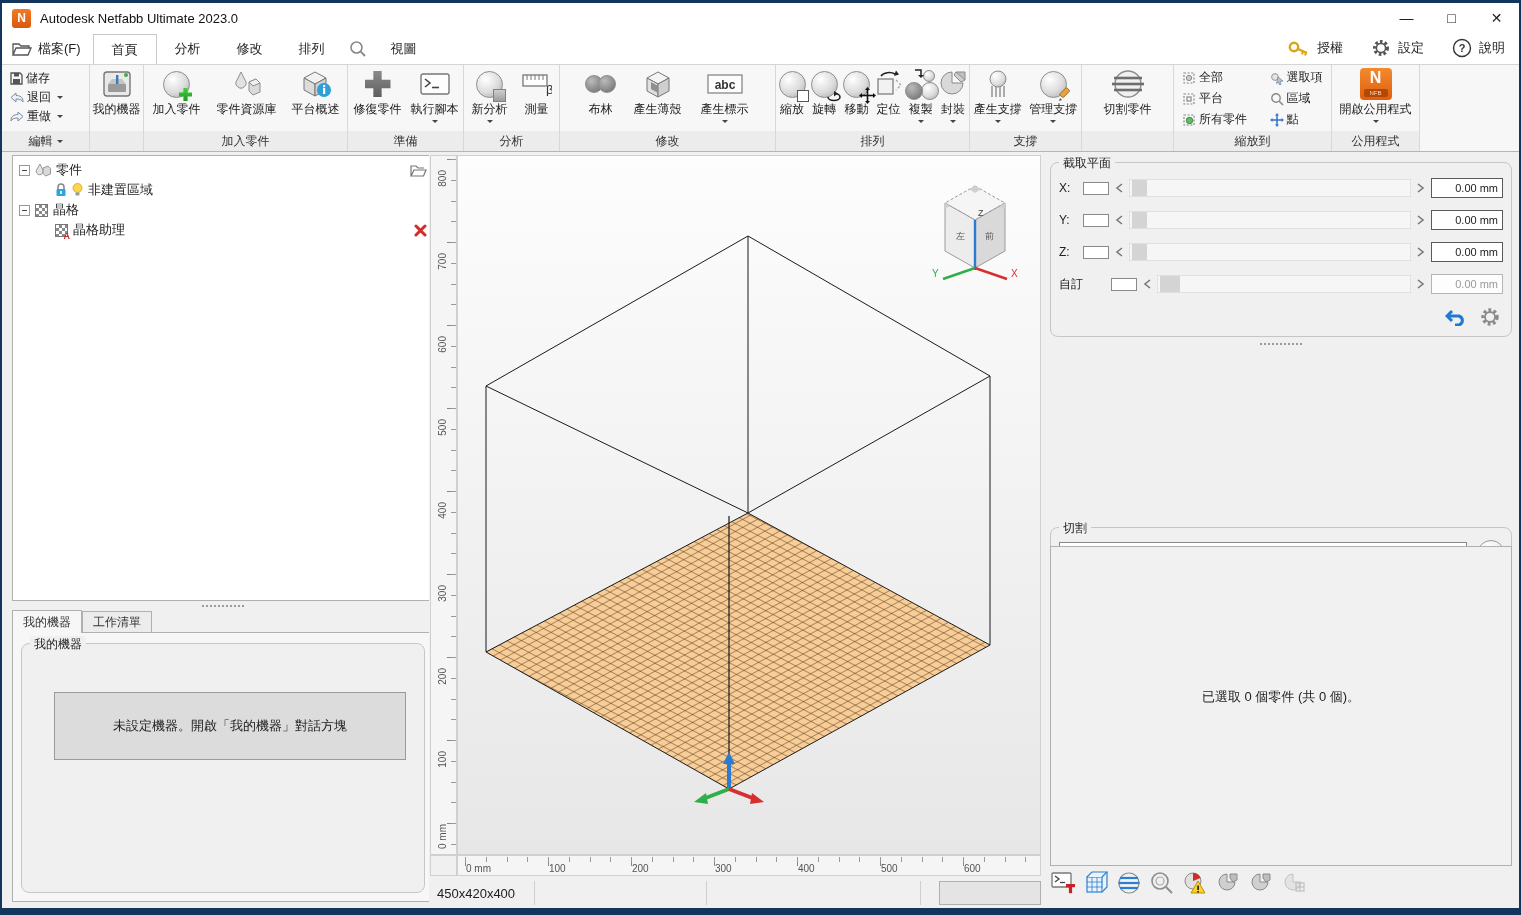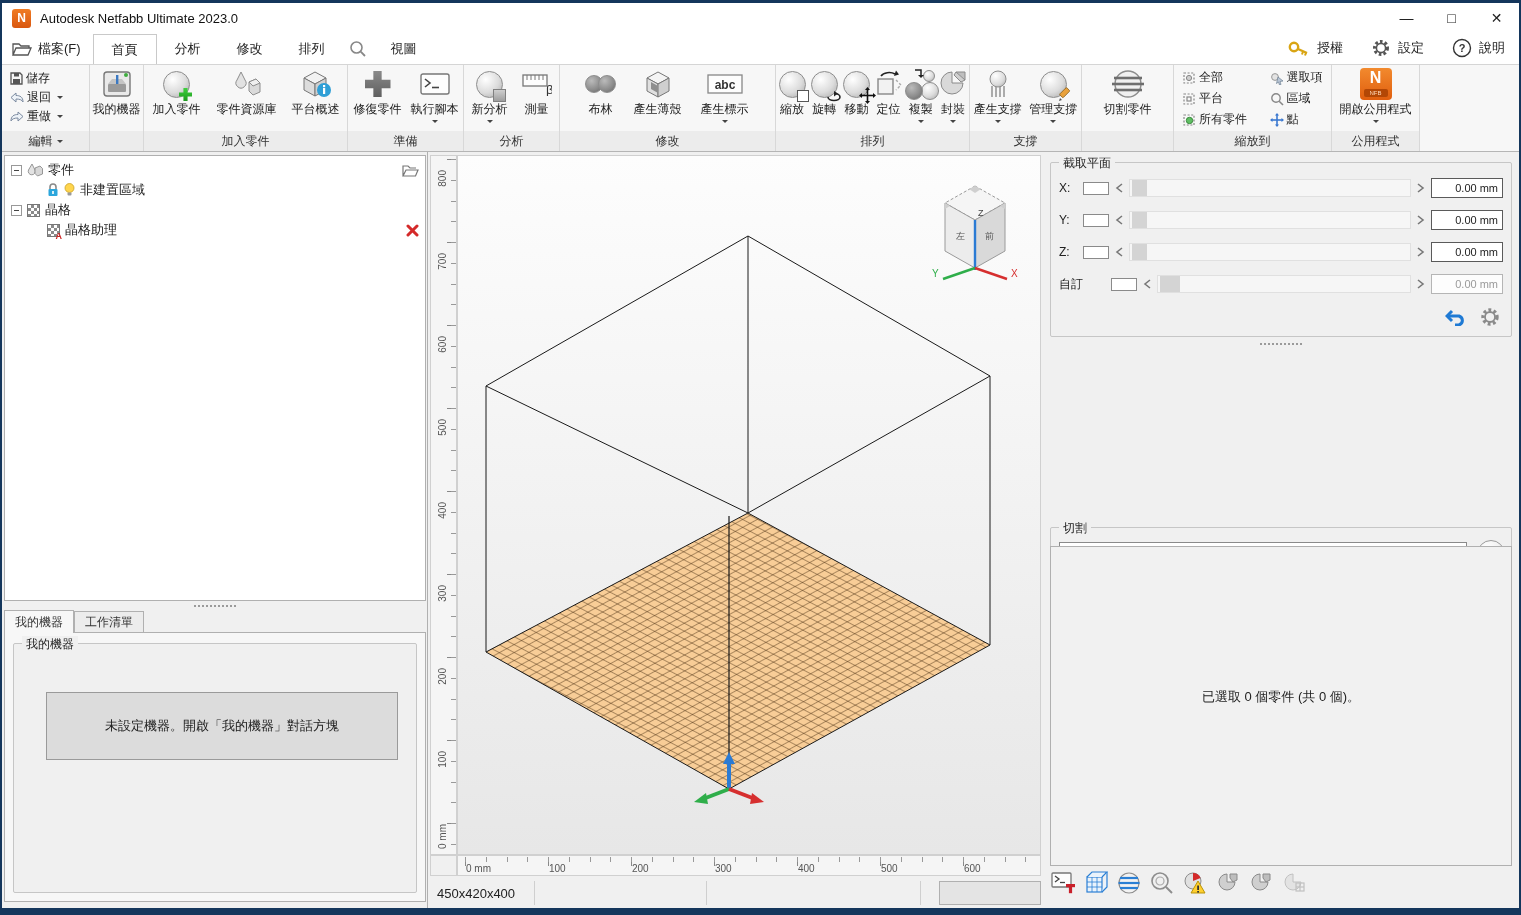--- a/index.html
+++ b/index.html
@@ -46,35 +46,35 @@
   .sph.s { width:12px; height:12px; }
   .sph.dark { background:radial-gradient(circle at 35% 30%, #bbb, #8b8b8b 60%, #636363); }
   .plus { clip-path:polygon(34% 0,66% 0,66% 34%,100% 34%,100% 66%,66% 66%,66% 100%,34% 100%,34% 66%,0 66%,0 34%,34% 34%); }
   .plus.green { width:13px; height:13px; background:linear-gradient(#3fd03f,#1d9a1d); border:none; }
   .plus.darkgray { width:26px; height:26px; background:linear-gradient(#8a8a8a,#5f5f5f); }
   .badge { position:absolute; }
   .checker { width:13px; height:13px; border:1px solid #777; background:repeating-conic-gradient(#8a8a8a 0 25%, #fdfdfd 0 50%) 0 0/6px 6px; position:relative; }
 
   
   .main { left:2px; top:152px; width:1517px; height:756px; background:#f0f0f0; }
-  .leftpanel { left:0; top:0; width:426px; height:756px; border-right:1px solid #b0b0b0; background:#f0f0f0; }
+  .leftpanel { left:8px; top:0; width:426px; height:756px; border-right:1px solid #b0b0b0; background:#f0f0f0; }
   .treebox { left:2px; top:3px; width:422px; height:446px; background:#fff; border:1px solid #b0b0b0; padding-top:4px; }
   .trow { height:20px; display:flex; align-items:center; gap:5px; font-size:13px; position:relative; cursor:pointer; }
   .expbox { width:11px; height:11px; border:1px solid #999; background:#fff; position:relative; flex:none; }
   .expbox::after { content:""; position:absolute; left:2px; top:4px; width:5px; height:1px; background:#444; }
   .trow .right-icons { position:absolute; right:6px; display:flex; gap:4px; align-items:center; }
 
   .splitter-h { height:7px; display:flex; align-items:center; justify-content:center; cursor:row-resize; }
   .grip { width:42px; border-top:2px dotted #9a9a9a; }
 
   .subtabs { left:2px; top:458px; display:flex; align-items:flex-end; height:23px; }
   .subtab { height:22px; padding:0 10px; display:flex; align-items:center; font-size:12px; background:#ececec; border:1px solid #b0b0b0; border-bottom:none; cursor:pointer; color:#333; }
   .subtab.active { background:#f7f7f7; height:23px; z-index:2; }
 
-  .groupbox { border:1px solid #c6c6c6; border-radius:2px; position:relative; }
+  .groupbox { border:1px solid #c6c6c6; border-radius:8px; position:relative; }
   .gb-legend { position:absolute; top:-8px; left:8px; background:#f0f0f0; padding:0 4px; font-size:12px; color:#222; }
   .mach-banner { position:absolute; left:32px; top:48px; width:352px; height:68px; background:#dcdcdc; border:1px solid #9a9a9a; display:flex; align-items:center; justify-content:center; font-size:13px; color:#222; cursor:pointer; }
 
   
   .viewport { left:427px; top:0; width:612px; height:756px; background:#f0f0f0; }
   .vruler { left:1px; top:3px; width:27px; height:700px; background:#f5f5f5; border:1px solid #d0d0d0; position:absolute;
     background-image:repeating-linear-gradient(180deg,#999 0 1px,transparent 1px 20.75px),repeating-linear-gradient(180deg,#888 0 1px,transparent 1px 83px);
     background-size:5px 100%,9px 100%; background-position:right 3px,right 3px; background-repeat:no-repeat; }
   .vr-lab { position:absolute; right:8px; font-size:10px; color:#555; writing-mode:vertical-rl; transform:rotate(180deg); }
   .canvas { left:28px; top:3px; width:584px; height:700px; position:absolute; background:linear-gradient(#fdfdfd,#e7e7e7); border:1px solid #d0d0d0; }

